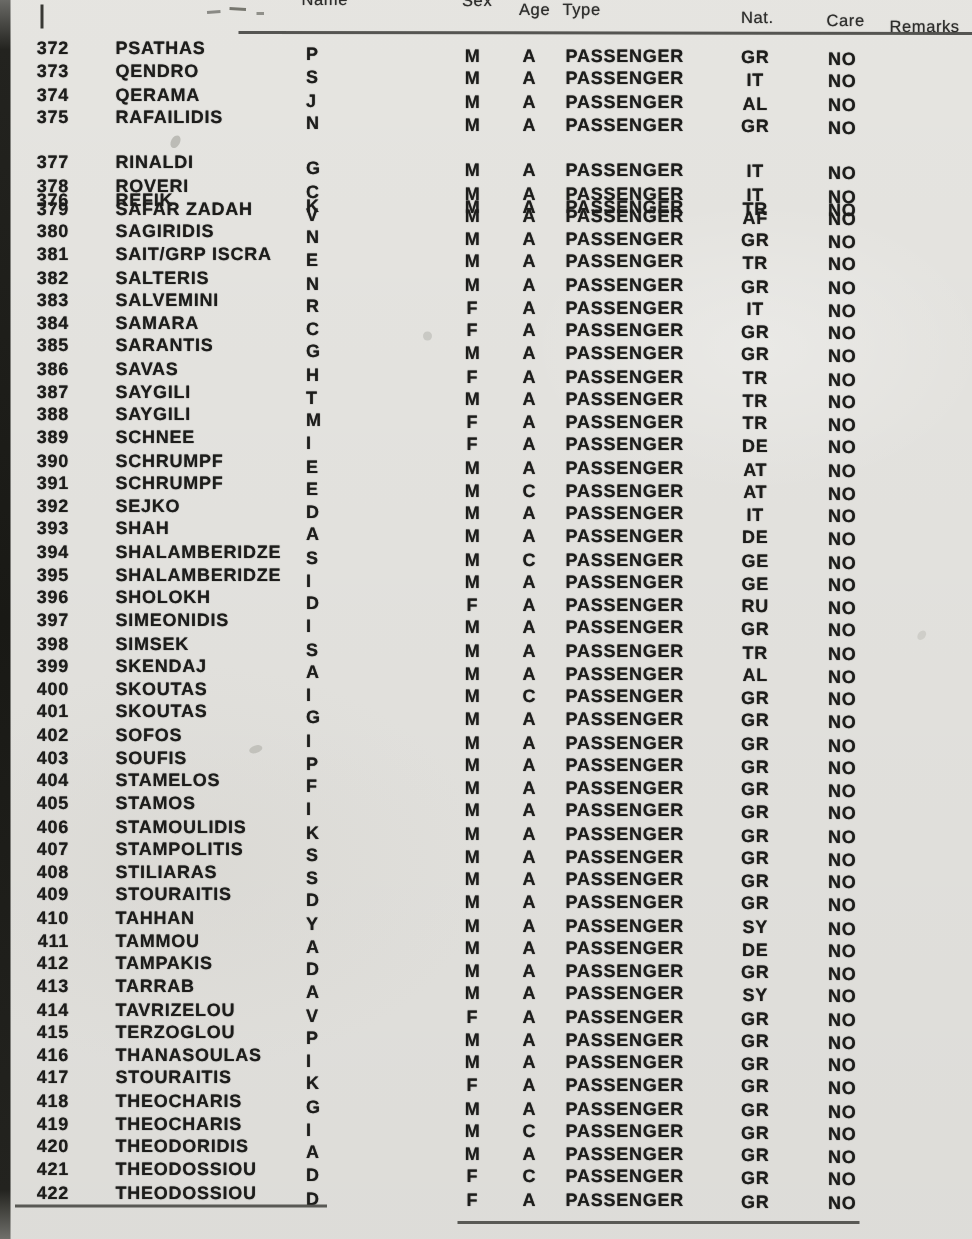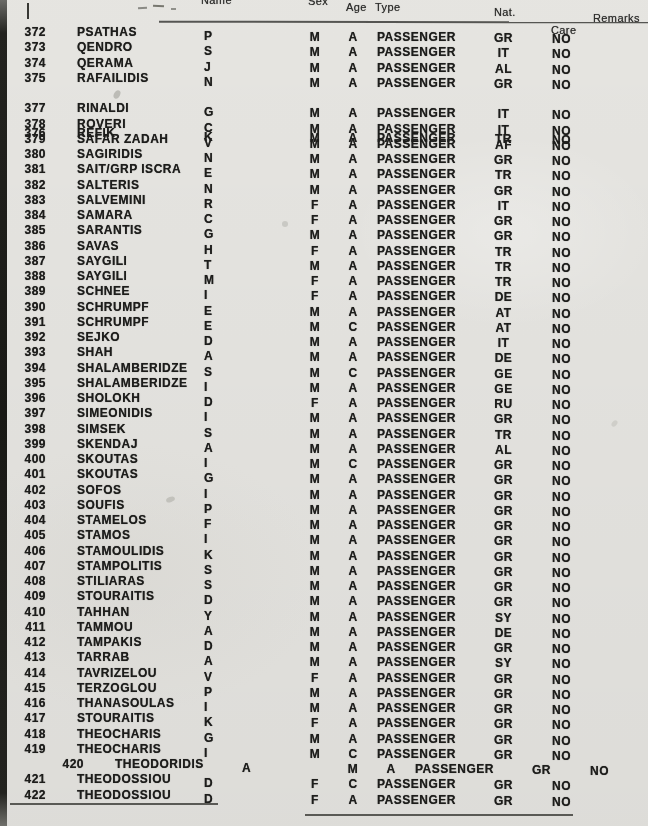--- a/index.html
+++ b/index.html
@@ -28,21 +28,21 @@
 
   
   .hdr { position:absolute; font-size:11px; font-weight:400; color:#2e2e2c;
          letter-spacing:0.4px; white-space:nowrap;
          text-shadow: 0 0 0.7px rgba(40,40,40,0.75); }
   .hdr-name    { left:201px; top:-6px; }
   .hdr-sex     { left:308px; top:-5px; }
   .hdr-age     { left:346px; top:1px; }
   .hdr-type    { left:375px; top:1px; }
   .hdr-nat     { left:494px; top:6px; }
-  .hdr-care    { left:551px; top:24px; }
+  .hdr-care    { left:551px; top:8px; }
   .hdr-remarks { left:593px; top:12px; }
   .header-rule {
     position:absolute; left:159px; top:21px; width:489px; height:2px;
     background:#3c3c38; opacity:0.85; transform:rotate(0.08deg);
   }
 
   
   .rows { position:absolute; left:0; top:26px; width:648px; height:790px; }
   .row { position:absolute; left:0; width:572px; height:16px; }
   .row span {
@@ -568,21 +568,21 @@
       <div class="row" style="top: 716.75px;">
     <span class="c-no">419</span>
     <span class="c-surname">THEOCHARIS</span>
     <span class="c-initial">I</span>
     <span class="c-sex">M</span>
     <span class="c-age">C</span>
     <span class="c-type">PASSENGER</span>
     <span class="c-nat">GR</span>
     <span class="c-care">NO</span>
   </div>
-      <div class="row" style="top: 732px; margin-left: 38px;">
+      <div class="row" style="top: 732px;">
     <span class="c-no">420</span>
     <span class="c-surname">THEODORIDIS</span>
     <span class="c-initial">A</span>
     <span class="c-sex">M</span>
     <span class="c-age">A</span>
     <span class="c-type">PASSENGER</span>
     <span class="c-nat">GR</span>
     <span class="c-care">NO</span>
   </div>
       <div class="row" style="top: 747.25px;">

